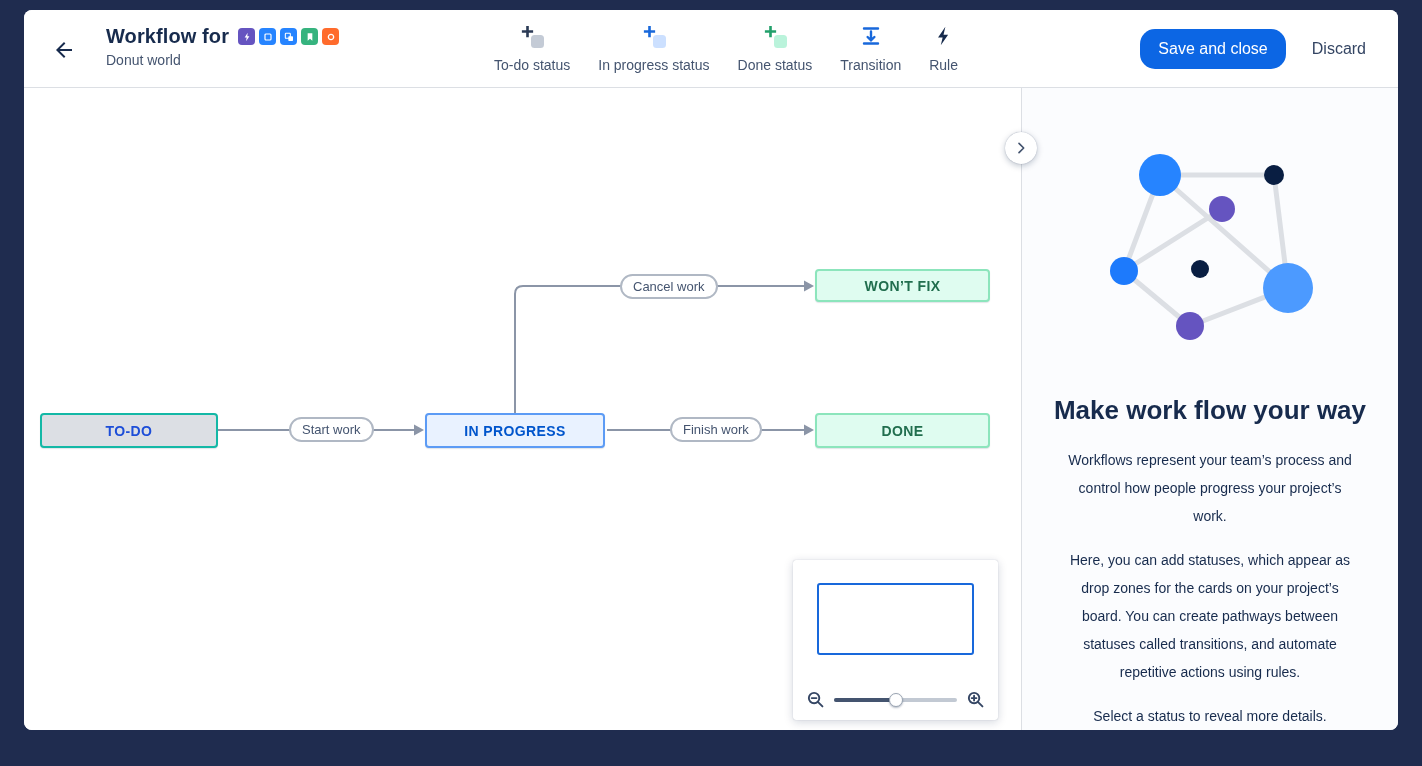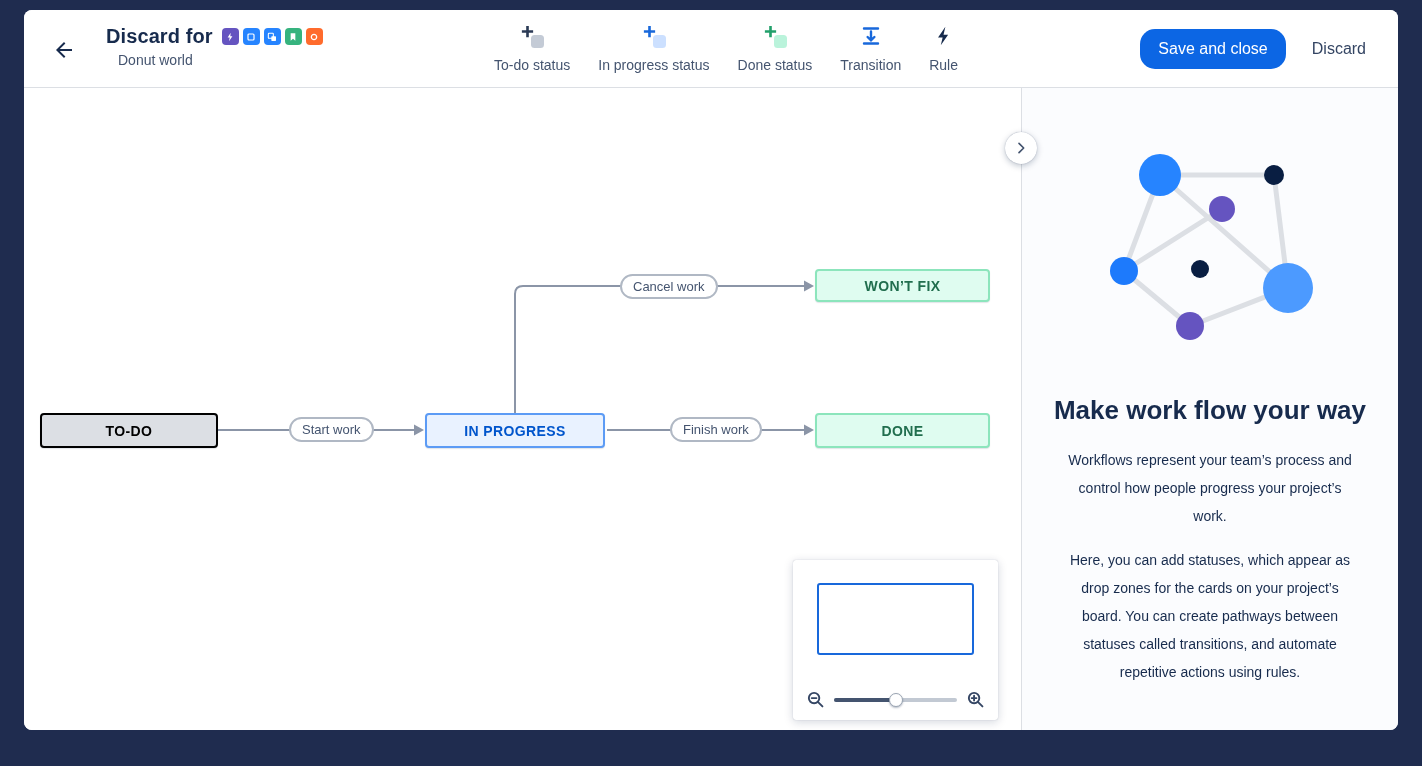--- a/index.html
+++ b/index.html
@@ -27,21 +27,21 @@
     display:flex; align-items:center; justify-content:center; color:#172b4d;
   }
   .title-block { position:absolute; left:82px; top:15px; }
   .title-row { display:flex; align-items:center; gap:9px; }
   .page-title { font-size:20px; font-weight:700; color:#172b4d; letter-spacing:.1px; }
   .proj-icons { display:flex; gap:4px; }
   .proj-icon {
     width:17px; height:17px; border-radius:4px;
     display:inline-flex; align-items:center; justify-content:center;
   }
-  .subtitle { margin-top:4px; font-size:14px; color:#44546f;margin-left:12px; }
+  .subtitle { margin-top:4px; font-size:14px; color:#44546f; }
 
   .toolbar { position:absolute; left:470px; top:13px; display:flex; gap:28px; }
   .tool-item {
     display:flex; flex-direction:column; align-items:center; gap:8px;
     border:none; background:transparent; cursor:pointer;
   }
   .tool-item .label { font-size:14px; color:#44546f; }
   .tool-icon { width:26px; height:26px; position:relative; }
   .tool-icon .tile {
     position:absolute; right:1px; bottom:1px; width:13px; height:13px; border-radius:3.5px;
@@ -69,21 +69,21 @@
   
   .content { flex:1; display:flex; position:relative; min-height:0; }
   .canvas { position:relative; width:997px; flex:0 0 997px; background:#ffffff; }
   .connectors { position:absolute; left:0; top:0; width:997px; height:642px; }
 
   .status-node {
     position:absolute; display:flex; align-items:center; justify-content:center;
     font-size:14px; font-weight:700; letter-spacing:.4px; border-radius:4px;
     cursor:pointer; box-shadow:0 1px 1px rgba(9,30,66,.12);
   }
-  .node-todo        { background:#dcdfe4; border:2px solid #000000; color:#000000; }
+  .node-todo        { background:#dcdfe4; border:2px solid #14b8a6; color:#1d4ed8; }
   .node-inprogress  { background:#e9f2ff; border:2px solid #5c9bf5; color:#0055cc; }
   .node-done        { background:#dffcf0; border:2px solid #8ce5bc; color:#216e4e; }
 
   .transition-pill {
     position:absolute; background:#ffffff; border:2px solid #b0b8c4;
     border-radius:14px; padding:3px 11px; font-size:13px; color:#44546f;
     cursor:pointer; white-space:nowrap;
   }
 
   
@@ -139,21 +139,21 @@
     <button class="back-btn">
       <span style="display:flex">
         <svg width="24" height="24" viewBox="0 0 24 24">
             <path d="M20 11H7.8l5.6-5.6L12 4l-8 8 8 8 1.4-1.4L7.8 13H20z" fill="currentColor"></path>
           </svg>
       </span>
     </button>
 
     <div class="title-block">
       <div class="title-row">
-        <span class="page-title">Discard for</span>
+        <span class="page-title">Workflow for</span>
         <span class="proj-icons">
           <span class="proj-icon" style="background: rgb(101, 84, 192);">
             <svg width="12" height="12" viewBox="0 0 18 18">
                 <path d="M10 2.5 5.5 9.8h3L7.6 15.5l5-7.7h-3.1z" fill="#fff"></path>
               </svg>
           </span>
           <span class="proj-icon" style="background: rgb(38, 132, 255);">
             <svg width="12" height="12" viewBox="0 0 18 18">
                 <rect x="4.5" y="4.5" width="9" height="9" rx="1.5" fill="none" stroke="#fff" stroke-width="1.8"></rect>
               </svg>
@@ -336,18 +336,19 @@
           <circle cx="193" cy="145" r="25" fill="#4C9AFF"></circle>
           <circle cx="95" cy="183" r="14" fill="#6554C0"></circle>
         </svg>
       </div>
 
       <h2 class="sidebar-heading">Make work flow your way</h2>
 
       <div class="sidebar-body">
         <p>Workflows represent your team’s process and control how people progress your project’s work.</p>
         <p>Here, you can add statuses, which appear as drop zones for the cards on your project’s board. You can create pathways between statuses called transitions, and automate repetitive actions using rules.</p>
+        <p>Select a status to reveal more details.</p>
       </div>
 
     </aside>
 
   </div>
 </div>
 
 </body></html>

